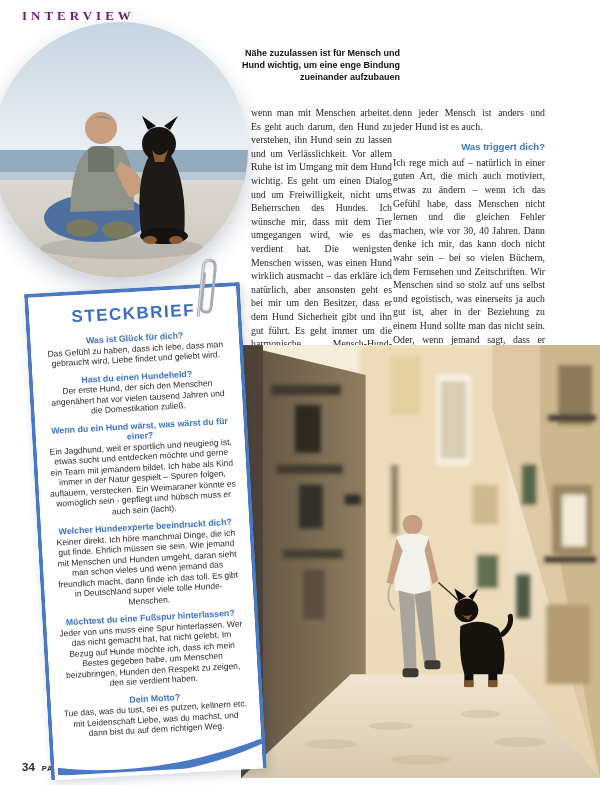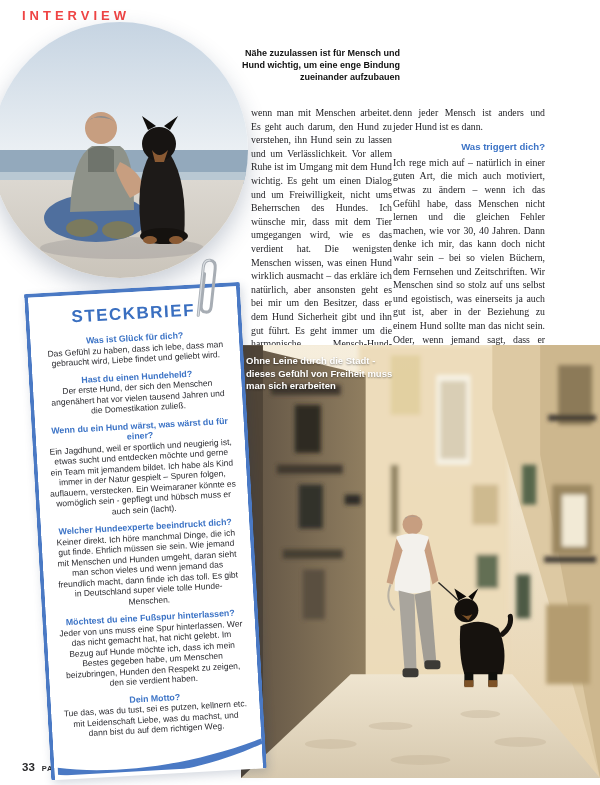--- a/index.html
+++ b/index.html
@@ -5,22 +5,22 @@
   * { margin:0; padding:0; box-sizing:border-box; }
   html,body { background:#888; }
   .page {
     position:relative; width:600px; height:785px; margin:0 auto;
     background:#ffffff; overflow:hidden;
     font-family:"Liberation Sans", sans-serif; color:#1e1e21;
   }
   
   .kicker {
     position:absolute; left:22px; top:8px;
-    font-family:Liberation Sans, sans-serif; font-weight:bold;
-    font-size:13px; letter-spacing:4px; color:#ef4444;
+    font-family:Liberation Serif, serif; font-weight:bold;
+    font-size:13px; letter-spacing:4px; color:#701a75;
   }
   
   .hero-circle {
     position:absolute; left:-8px; top:22px; width:256px; height:256px;
     border-radius:50%; overflow:hidden;
     box-shadow:0 10px 22px rgba(40,60,90,.25);
   }
   .hero-circle svg { display:block; width:100%; height:100%; }
   
   .hero-caption {
@@ -134,21 +134,21 @@
     </svg>
   </div>
 
   <div class="hero-caption">Nähe zuzulassen ist für Mensch und Hund wichtig, um eine enge Bindung zueinander aufzubauen</div>
 
   <div class="col col-mid">
     <p>wenn man mit Menschen arbeitet. Es geht auch darum, den Hund zu verstehen, ihn Hund sein zu lassen und um Verlässlichkeit. Vor allem Ruhe ist im Umgang mit dem Hund wichtig. Es geht um einen Dialog und um Freiwilligkeit, nicht ums Beherrschen des Hundes. Ich wünsche mir, dass mit dem Tier umgegangen wird, wie es das verdient hat. Die wenigsten Menschen wissen, was einen Hund wirklich ausmacht – das erkläre ich natürlich, aber ansonsten geht es bei mir um den Besitzer, dass er dem Hund Sicherheit gibt und ihn gut führt. Es geht immer um die harmonische Mensch-Hund-Beziehung und die ist sehr individuell,</p>
   </div>
 
   <div class="col col-right">
-    <p>denn jeder Mensch ist anders und jeder Hund ist es dann.</p>
+    <p>denn jeder Mensch ist anders und jeder Hund ist es auch.</p>
     <div class="q-heading">Was triggert dich?</div>
     <p>Ich rege mich auf – natürlich in einer guten Art, die mich auch motiviert, etwas zu ändern – wenn ich das Gefühl habe, dass Menschen nicht lernen und die gleichen Fehler machen, wie vor 30, 40 Jahren. Dann denke ich mir, das kann doch nicht wahr sein – bei so vielen Büchern, dem Fernsehen und Zeitschriften. Wir Menschen sind so stolz auf uns selbst und egoistisch, was einerseits ja auch gut ist, aber in der Beziehung zu einem Hund sollte man das nicht sein. Oder, wenn jemand sagt, dass er Dinge schon immer so macht</p>
   </div>
 
   <div class="steckbrief">
     <div class="steckbrief-title">STECKBRIEF</div>
 
     <div class="sb-item">
       <div class="sb-q">Was ist Glück für dich?</div>
       <div class="sb-a">Das Gefühl zu haben, dass ich lebe, dass man gebraucht wird, Liebe findet und geliebt wird.</div>
@@ -279,20 +279,19 @@
         <path d="M218 268 Q224 274 232 270 L228 276 Z" fill="#7d5227"></path>
         <rect x="224" y="328" width="9" height="14" fill="#10100c"></rect>
         <rect x="248" y="328" width="9" height="14" fill="#10100c"></rect>
         <rect x="224" y="336" width="9" height="7" fill="#7d5227"></rect>
         <rect x="248" y="336" width="9" height="7" fill="#7d5227"></rect>
         <path d="M262 290 Q272 282 270 272" stroke="#16120e" stroke-width="5" fill="none" stroke-linecap="round"></path>
       </g>
     </svg>
   </div>
 
-  <div class="street-caption">Ohne Leine durch die Stadt - dieses Gefühl von Freiheit muss man sich erarbeiten</div>
 
   <div class="footer">
-    <span class="pagenum">33</span>
+    <span class="pagenum">34</span>
     <span class="mag">PARTNER HUND | FEBRUAR 2024</span>
   </div>
 
 </div>
 
 </body></html>

